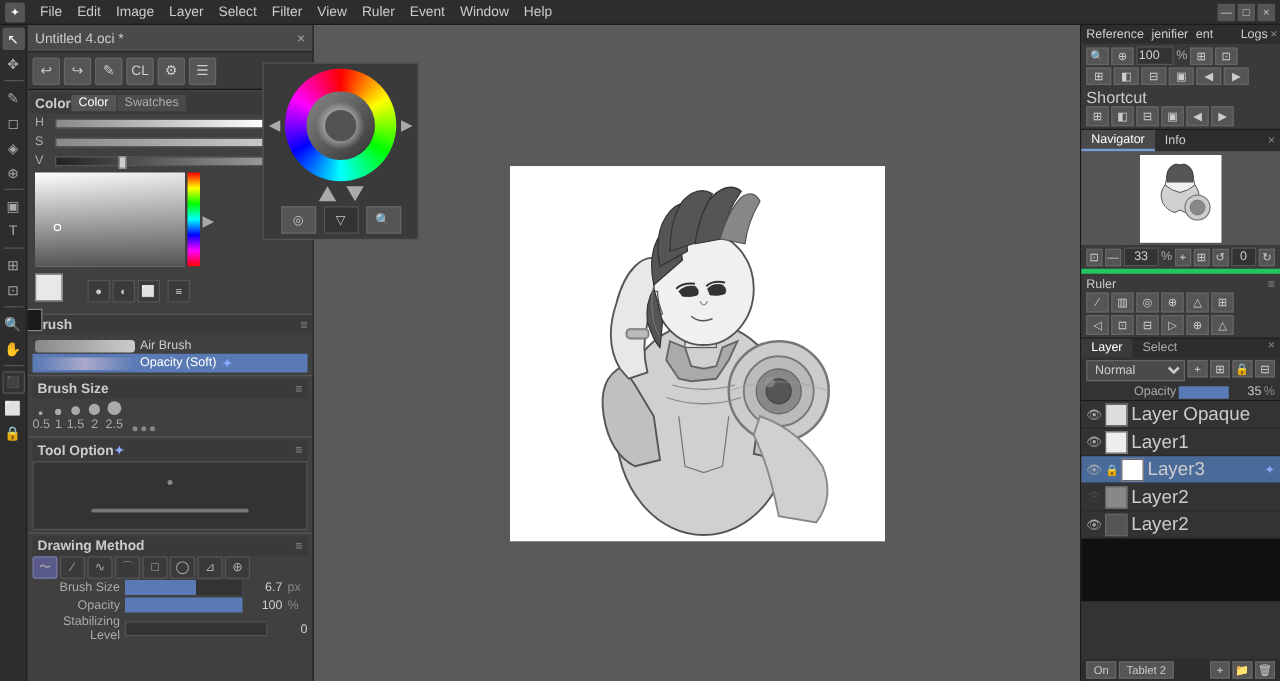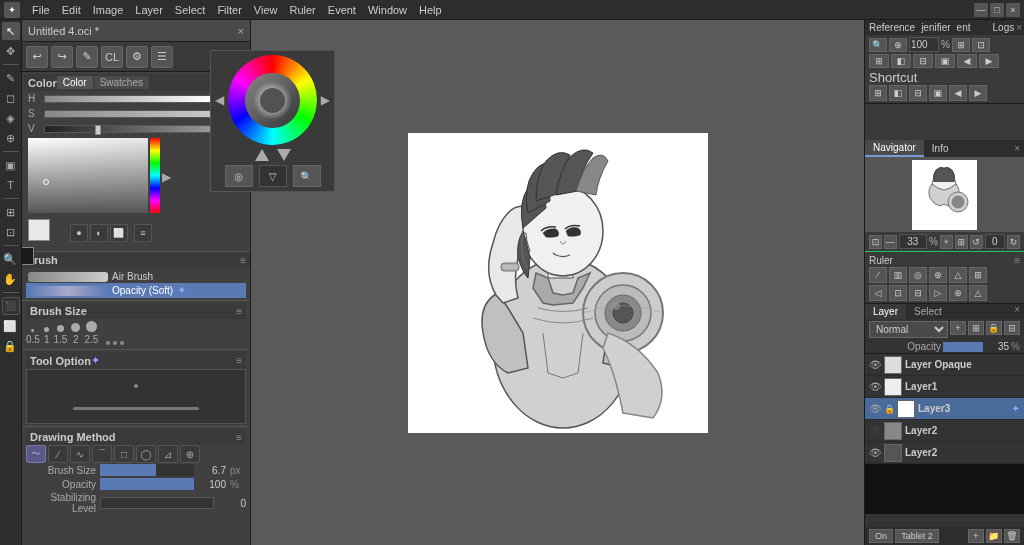--- a/index.html
+++ b/index.html
@@ -98,21 +98,21 @@
     .ref-title { font-size: 10px; color: #ccc; }
     .ref-content { padding: 2px 4px; }
     .ref-controls { display: flex; gap: 2px; align-items: center; flex-wrap: wrap; }
     .ref-btn { background: #555; border: 1px solid #666; width: 18px; height: 14px; font-size: 9px; display: flex; align-items: center; justify-content: center; cursor: pointer; color: #ccc; }
     .ref-input { background: #333; border: 1px solid #555; color: #ccc; font-size: 10px; width: 30px; padding: 1px; }
     .shortcut-label { font-size: 13px; color: #ccc; padding: 2px 4px; }
     .shortcut-btns { display: flex; gap: 2px; padding: 0 4px 2px; flex-wrap: wrap; }
     .shortcut-btn { background: #555; border: 1px solid #666; width: 18px; height: 16px; font-size: 9px; display: flex; align-items: center; justify-content: center; cursor: pointer; color: #ccc; }
 
     
-    .nav-panel { background: #3a3a3a; border-bottom: 1px solid #22c55e; margin-top: 36px; }
+    .nav-panel { background: #3a3a3a; border-bottom: 4px solid #22c55e; }
     .nav-header { display: flex; background: #2d2d2d; align-items: center; }
     .nav-tab { padding: 2px 8px; font-size: 10px; cursor: pointer; color: #ccc; }
     .nav-tab.active { background: #4a4a4a; color: #fff; border-bottom: 2px solid #7a9cd4; }
     .nav-thumb { width: 100%; height: 75px; background: #555; display: flex; align-items: center; justify-content: center; overflow: hidden; }
     .nav-thumb-img { width: 65px; height: 70px; background: #fff; display: flex; align-items: center; justify-content: center; font-size: 8px; }
     .nav-controls { display: flex; align-items: center; gap: 2px; padding: 2px 4px; }
     .nav-btn { width: 16px; height: 14px; background: #555; border: 1px solid #666; font-size: 9px; display: flex; align-items: center; justify-content: center; cursor: pointer; color: #ccc; }
     .nav-pct { font-size: 10px; color: #ccc; background: #333; border: 1px solid #555; padding: 1px 3px; width: 28px; text-align: center; }
 
     
@@ -135,21 +135,21 @@
     .opacity-bar { height: 10px; background: #5a7ab5; width: 40px; }
     .opacity-val { font-size: 10px; color: #ccc; width: 24px; text-align: right; }
     .opacity-pct { font-size: 10px; color: #888; }
     .layer-list { flex: 1; background: #333; overflow-y: auto; }
     .layer-item { display: flex; align-items: center; gap: 3px; padding: 2px 4px; height: 22px; cursor: pointer; border-bottom: 1px solid #2a2a2a; }
     .layer-item.active { background: #4a6a9a; }
     .layer-eye { width: 12px; font-size: 10px; color: #aaa; }
     .layer-lock { width: 10px; font-size: 9px; color: #888; }
     .layer-thumb { width: 18px; height: 18px; background: #555; border: 1px solid #666; }
     .layer-thumb.white { background: #fff; }
-    .layer-name { flex: 1; font-size: 10px; color: #ccc; font-weight: bold; }
+    .layer-name { flex: 1; font-size: 15px; color: #ccc; }
     .layer-gear { font-size: 10px; color: #88aaff; cursor: pointer; }
     .layer-black-preview { width: 100%; height: 50px; background: #111; }
 
     
     .panel-menu-icon { font-size: 10px; color: #888; cursor: pointer; margin-left: auto; }
   </style>
 </head>
 <body>
 
 <div class="menu-bar">

